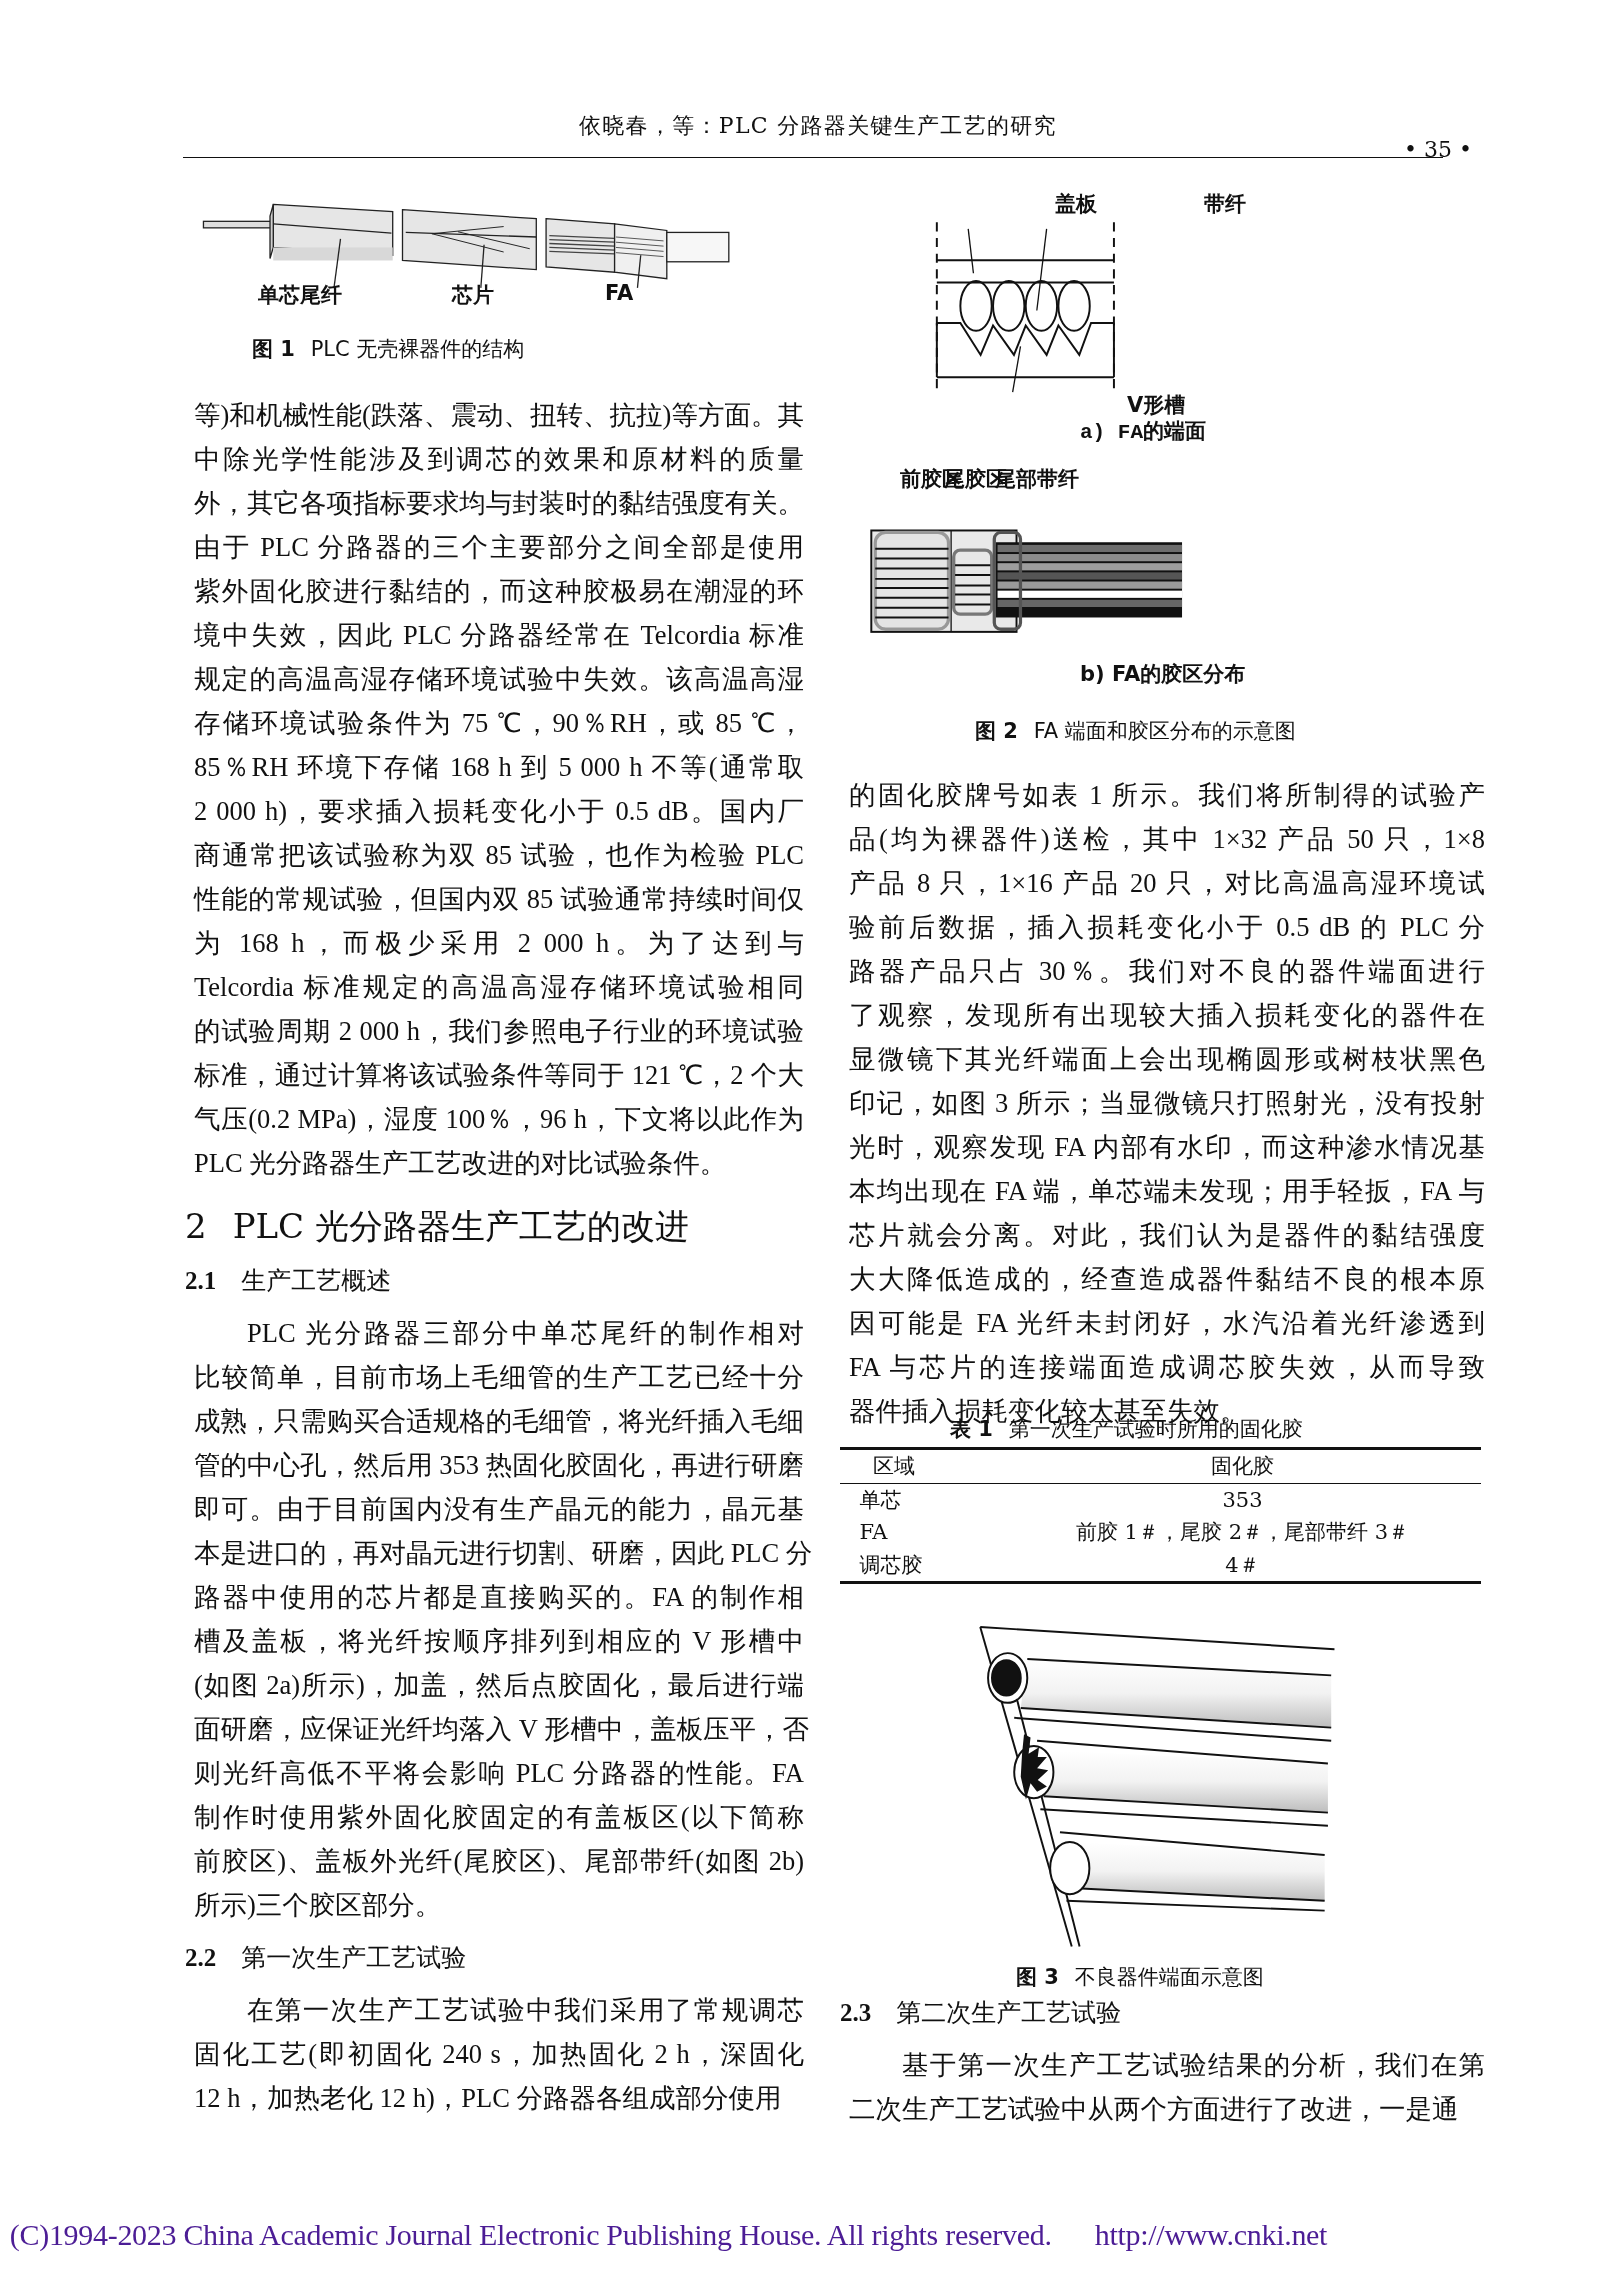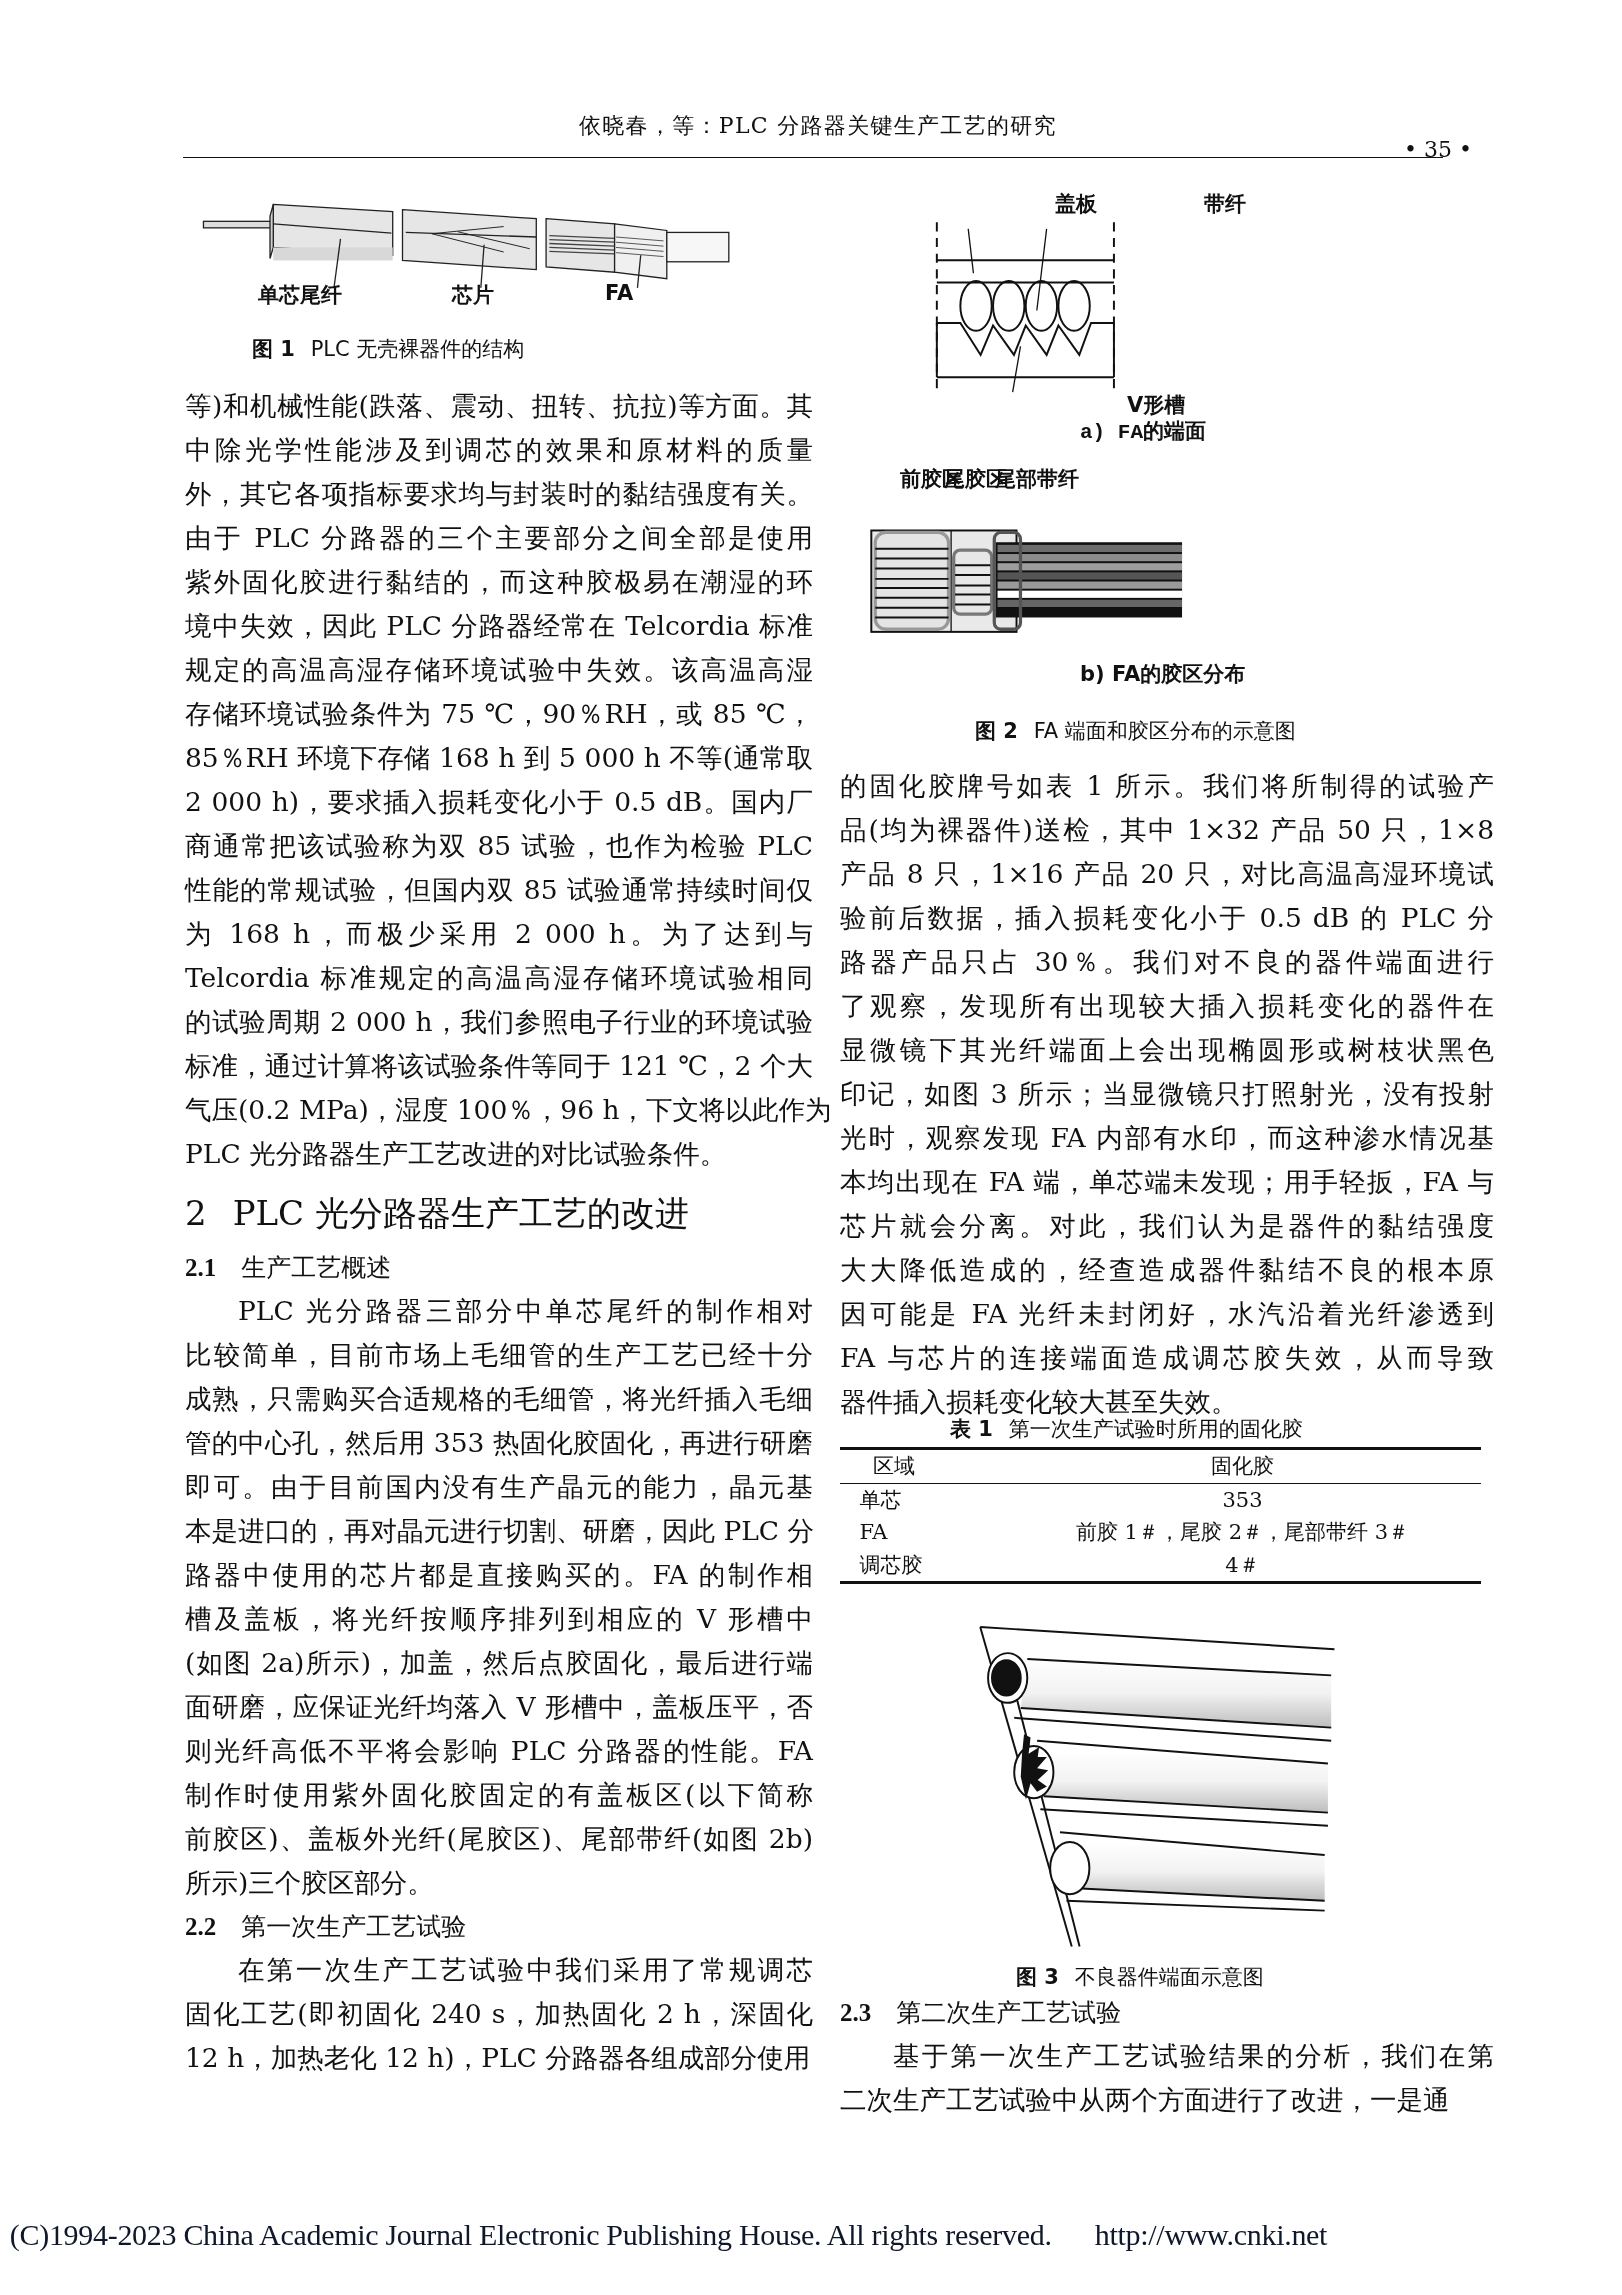--- a/index.html
+++ b/index.html
@@ -6,42 +6,42 @@
   body { width: 1623px; height: 2295px; position: relative; overflow: hidden;
          font-family: "DejaVu Serif", "Liberation Serif", serif; color: #111; }
   .abs { position: absolute; }
   .header-title { left: 579px; top: 111px; font-size: 22px; letter-spacing: 1.3px; }
   .header-page { left: 1404px; top: 111px; font-size: 22px; margin-top: 26px; }
   .header-rule { left: 183px; top: 157px; width: 1260px; height: 1.3px; background: #111; }
 
   .col { position: absolute; font-size: 26.5px; line-height: 44px; text-align: justify; }
   .col-left { left: 185px; top: 384px; width: 628px; }
   .col-right { left: 840px; top: 764px; width: 654px; }
-  .para { margin: 0; text-indent: 2em; }
+  .para { margin: 9px; text-indent: 2em; font-family: Liberation Serif, serif; }
   .para.noindent { text-indent: 0; }
   .line { display: block; white-space: nowrap; text-align-last: justify; text-align: justify; }
   .line.last { text-align-last: left; }
 
   .sec-h1 { font-size: 34px; line-height: 65px; margin: 5.2px 0 0 0; }
   .sec-h2 { font-size: 25px; line-height: 43px; margin: 0; font-family: "DejaVu Sans", "Liberation Sans", sans-serif; }
   .sec-h2 .num { font-weight: bold; margin-right: 25px; font-family: "Liberation Serif", serif; }
 
   .fig-caption { font-size: 21px; font-family: "DejaVu Sans", "Liberation Sans", sans-serif; white-space: nowrap; text-align: right; }
   .fig-caption .fignum { font-weight: bold; margin-right: 15.7px; }
   .fig-label { font-size: 21px; font-weight: bold; font-family: "DejaVu Sans", "Liberation Sans", sans-serif; white-space: nowrap; }
 
   table.t1 { position: absolute; left: 840px; top: 1447px; width: 641px; border-collapse: collapse; font-size: 21px; }
   table.t1 th, table.t1 td { font-weight: normal; padding: 1.3px 0; line-height: 30px; }
   table.t1 thead tr { border-top: 3.3px solid #111; border-bottom: 1.3px solid #111; }
   table.t1 tbody tr:last-child { border-bottom: 3.3px solid #111; }
   table.t1 .c1 { text-align: left; padding-left: 33px; width: 131px; }
   table.t1 .c2 { text-align: center; }
   table.t1 tbody .c1 { padding-left: 19.6px; }
 
-  .footer { left: 9.8px; top: 2218px; font-size: 30px; color: #0f172a; font-family: "Liberation Serif", serif; white-space: nowrap; letter-spacing: -0.3px; }
+  .footer { left: 9.8px; top: 2218px; font-size: 30px; color: #4c1d95; font-family: "Liberation Serif", serif; white-space: nowrap; letter-spacing: -0.3px; }
 </style>
 </head>
 <body>
 
 <div class="abs header-title">依晓春，等：PLC 分路器关键生产工艺的研究</div>
 <div class="abs header-page">• 35 •</div>
 <div class="abs header-rule"></div>
 
 <div class="abs" style="left:196px;top:190px;width:537px;height:124px;">
   <svg width="537" height="124" viewBox="0 0 820 190">

